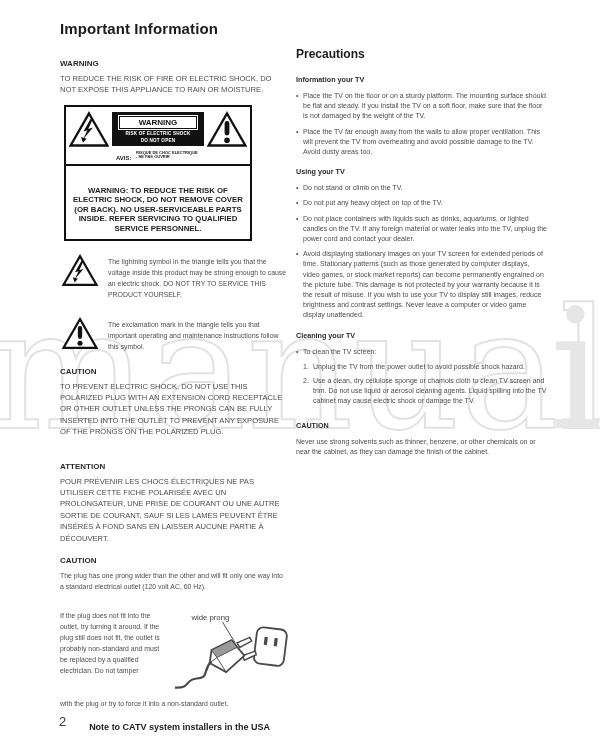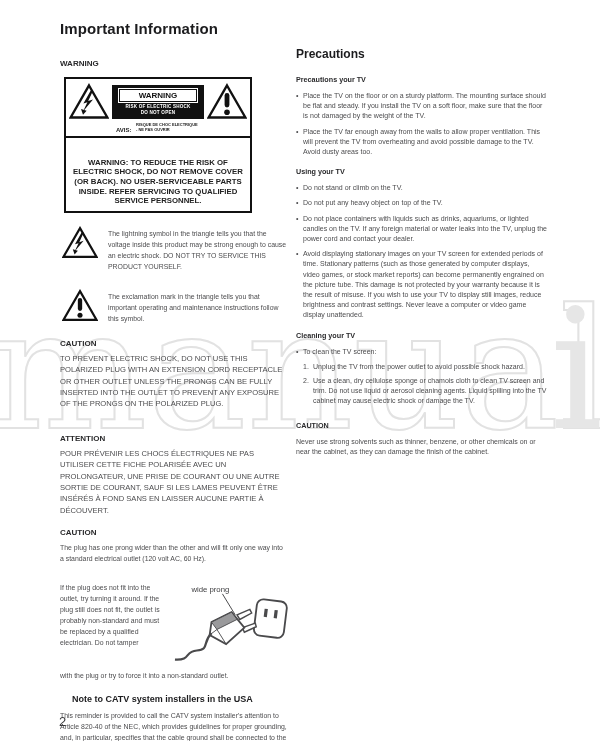--- a/index.html
+++ b/index.html
@@ -10,21 +10,21 @@
   
   .watermark { position:absolute; left:0; top:278px; z-index:0; pointer-events:none; }
 
   .col { position:absolute; z-index:1; color:#4c4c4e; }
   .col-left  { left:60px;  top:20px; width:228px; }
   .col-right { left:296px; top:47px; width:252px; }
 
   h1.doc-title { font-size:15px; font-weight:bold; color:#1c1c1e; margin-bottom:22px; letter-spacing:.1px; }
   h2.sec-title { font-size:12px; font-weight:bold; color:#1c1c1e; margin-bottom:14px; }
   .h-small  { font-size:8px;  font-weight:bold; color:#2a2a2c; margin:11px 0 5px; }
-  .h-note   { font-size:9px;  font-weight:bold; color:#1c1c1e; margin:13px 12px 6px; }
+  .h-note   { font-size:9px;  font-weight:bold; color:#1c1c1e; margin:13px 18px 6px;text-align:right; }
   .h-rsub   { font-size:7.2px; font-weight:bold; color:#2a2a2c; margin:10px 0 7px; }
 
   .p-left  { font-size:7.6px; line-height:11.4px; color:#4c4c4e; }
   .p-small { font-size:6.9px; line-height:11px;  color:#4c4c4e; }
   .p-right { font-size:7px;   line-height:10.2px; color:#4c4c4e; }
 
   
   .warnbox { margin:9px 0 0 4px; width:188px; border:2px solid #111; background:#fff; }
   .warnbox-top { display:flex; align-items:center; justify-content:space-between; padding:4px 3px 2px; }
   .tri-sm { width:40px; height:37px; flex:0 0 auto; }
@@ -60,20 +60,21 @@
 
   <svg class="watermark" width="600" height="190" viewBox="0 0 600 190">
     <text x="-10" y="150" font-family="DejaVu Serif, serif" font-size="166" fill="none" stroke="#e2e2e2" stroke-width="2">manual</text>
     <text x="550" y="150" font-family="DejaVu Serif, serif" font-size="166" fill="#e6e6e6">i</text>
   </svg>
 
   <div class="col col-left">
     <h1 class="doc-title">Important Information</h1>
 
     <div class="h-small" style="margin-top:0;">WARNING</div>
+    <p class="p-left">TO REDUCE THE RISK OF FIRE OR ELECTRIC SHOCK, DO NOT EXPOSE THIS APPLIANCE TO RAIN OR MOISTURE.</p>
 
     <div class="warnbox">
       <div class="warnbox-top">
         <svg class="tri-sm" viewBox="0 0 100 90">
           <path d="M50 5 L96 85 L4 85 Z" fill="#fff" stroke="#111" stroke-width="6"></path>
           <path d="M54 18 L36 50 L46 47 L35 70 L60 40 L48 44 L60 18 Z" fill="#111"></path>
           <path d="M30 64 L35 78 L44 68 Z" fill="#111"></path>
         </svg>
         <div class="blackpanel">
           <div class="warn-white">WARNING</div>
@@ -145,21 +146,21 @@
     </div>
     <p class="p-small">with the plug or try to force it into a non-standard outlet.</p>
 
     <div class="h-note">Note to CATV system installers in the USA</div>
     <p class="p-small">This reminder is provided to call the CATV system installer's attention to Article 820-40 of the NEC, which provides guidelines for proper grounding, and, in particular, specifies that the cable ground shall be connected to the grounding system of the building, as close to the point of cable entry as practical.</p>
   </div>
 
   <div class="col col-right">
     <h2 class="sec-title">Precautions</h2>
 
-    <div class="h-rsub" style="margin-top:0;">Precautions your TV</div>
+    <div class="h-rsub" style="margin-top:0;">Information your TV</div>
     <ul class="bul p-right">
       <li>Place the TV on the floor or on a sturdy platform. The mounting surface should be flat and steady. If you install the TV on a soft floor, make sure that the floor is not damaged by the weight of the TV.</li>
       <li>Place the TV far enough away from the walls to allow proper ventilation. This will prevent the TV from overheating and avoid possible damage to the TV. Avoid dusty areas too.</li>
     </ul>
 
     <div class="h-rsub">Using your TV</div>
     <ul class="bul p-right">
       <li>Do not stand or climb on the TV.</li>
       <li>Do not put any heavy object on top of the TV.</li>
       <li>Do not place containers with liquids such as drinks, aquariums, or lighted candles on the TV. If any foreign material or water leaks into the TV, unplug the power cord and contact your dealer.</li>

